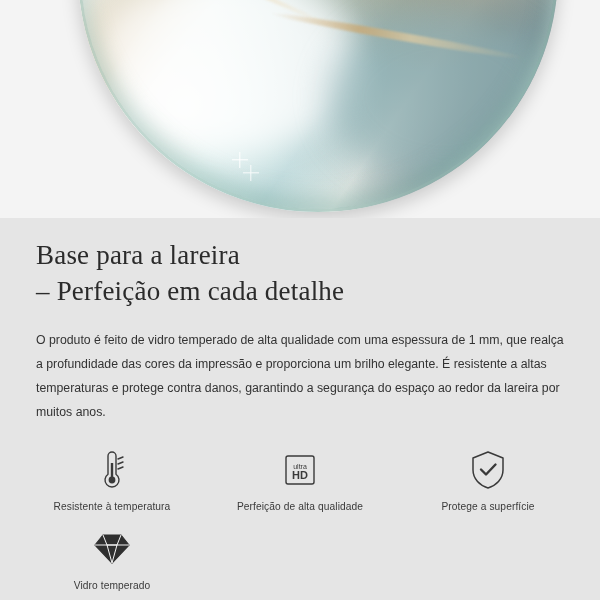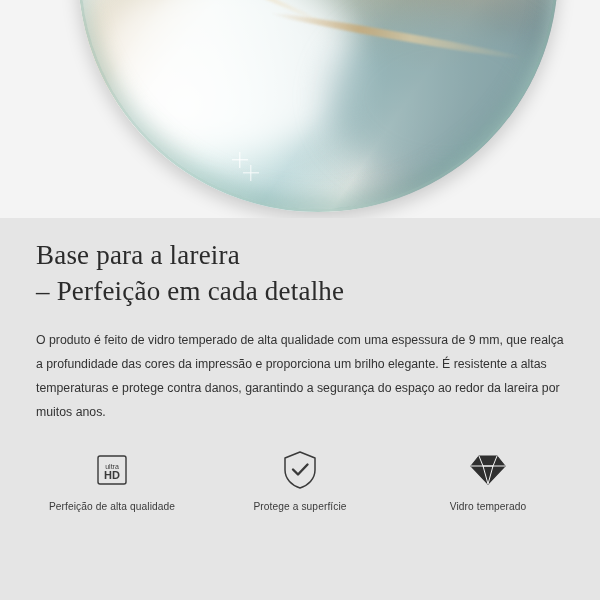--- a/index.html
+++ b/index.html
@@ -172,25 +172,38 @@
     </div>
     <div class="sparkle sp1"></div>
     <div class="sparkle sp2"></div>
   </div>
 
   <div class="content">
     <h1 class="headline">
       <span>Base para a lareira</span>
       <span class="l2">– Perfeição em cada detalhe</span>
     </h1>
-    <p class="body-copy">O produto é feito de vidro temperado de alta qualidade com uma espessura de 9 mm, que realça a profundidade das cores da impressão e proporciona um brilho elegante. É resistente a altas temperaturas e protege contra danos, garantindo a segurança do espaço ao redor da lareira por muitos anos.</p>
+    <p class="body-copy">O produto é feito de vidro temperado de alta qualidade com uma espessura de 1 mm, que realça a profundidade das cores da impressão e proporciona um brilho elegante. É resistente a altas temperaturas e protege contra danos, garantindo a segurança do espaço ao redor da lareira por muitos anos.</p>
   </div>
 
   <div class="features">
 
+    <div class="feature">
+      <div class="feature-icon">
+        <svg width="34" height="40" viewBox="0 0 34 40" fill="none" stroke="#3a3a3a" stroke-width="1.4">
+          <path d="M13 6a4 4 0 0 1 8 0v18.2a7 7 0 1 1-8 0z"></path>
+          <circle cx="17" cy="30" r="3.4" fill="#3a3a3a" stroke="none"></circle>
+          <line x1="17" y1="13" x2="17" y2="28" stroke-width="2.4"></line>
+          <line x1="23" y1="9" x2="28" y2="7" stroke-linecap="round"></line>
+          <line x1="23" y1="14" x2="28" y2="12" stroke-linecap="round"></line>
+          <line x1="23" y1="19" x2="28" y2="17" stroke-linecap="round"></line>
+        </svg>
+      </div>
+      <div class="feature-label">Resistente à temperatura</div>
+    </div>
 
     <div class="feature">
       <div class="feature-icon">
         <svg width="40" height="40" viewBox="0 0 40 40">
           <rect x="6" y="6" width="28" height="28" rx="2" fill="none" stroke="#3a3a3a" stroke-width="1.4"></rect>
           <text x="20" y="18.5" font-family="Liberation Sans, sans-serif" font-size="7" fill="#3a3a3a" text-anchor="middle">ultra</text>
           <text x="20" y="29" font-family="Liberation Sans, sans-serif" font-size="11" font-weight="bold" fill="#3a3a3a" text-anchor="middle">HD</text>
         </svg>
       </div>
       <div class="feature-label">Perfeição de alta qualidade</div>

